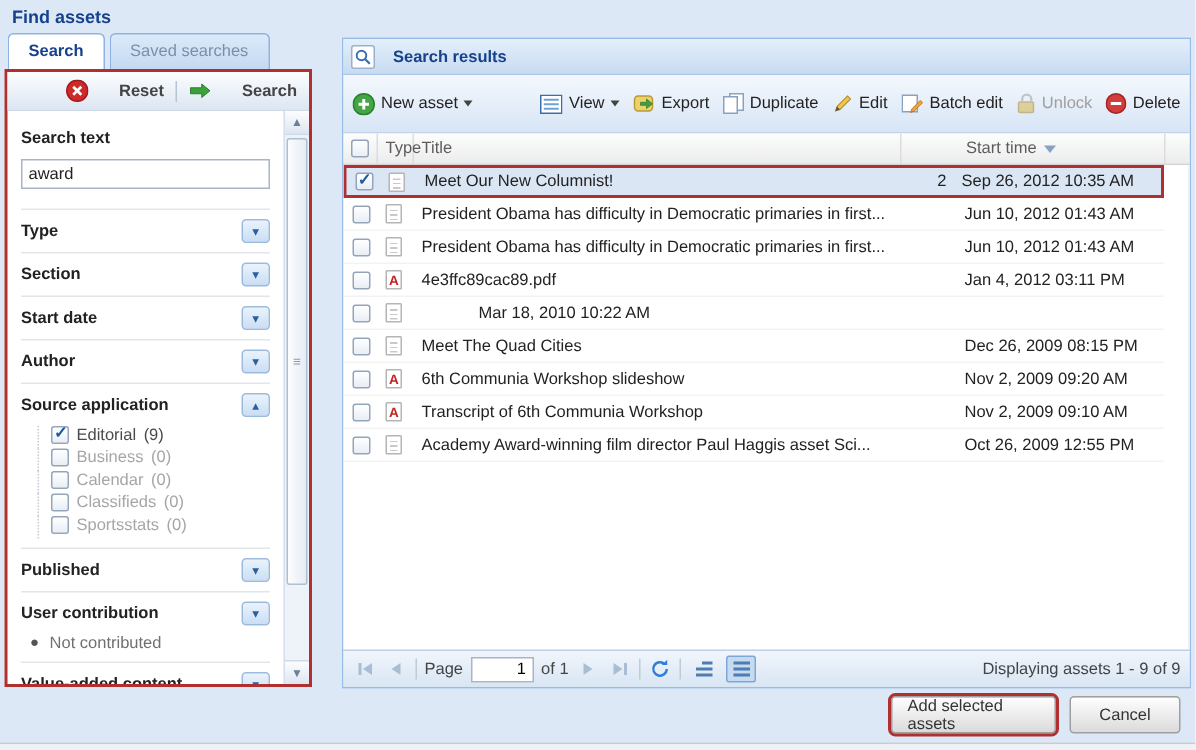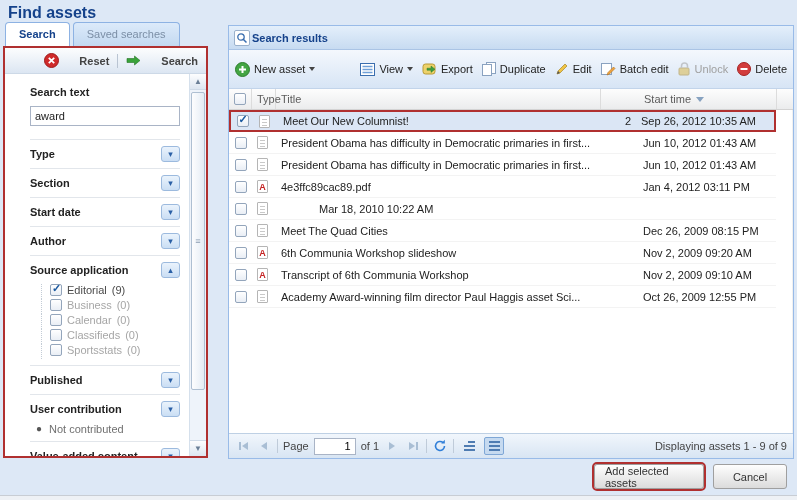--- a/index.html
+++ b/index.html
@@ -1,37 +1,37 @@
 <!DOCTYPE html>
 <html><head>
 <meta charset="utf-8">
 <style>
   * { margin:0; padding:0; box-sizing:border-box; }
   html,body { width:797px; height:500px; }
   body {
     position:relative; background:#dde8f6; overflow:hidden;
     font-family:"Liberation Sans", sans-serif; font-size:11px; color:#222;
   }
-  .app-title { position:absolute; left:8px; top:4px; font-size:16px; font-weight:bold; color:#15428b; }
+  .app-title { position:absolute; left:8px; top:4px; font-size:12px; font-weight:bold; color:#15428b; }
 
   
   .tabs { position:absolute; left:5px; top:22px; display:flex; gap:3px; height:24px; }
   .tab { padding:5px 13px 0; border:1px solid #8db2e3; border-bottom:none; border-radius:4px 4px 0 0;
          background:linear-gradient(#dceafa,#c3d9f1); color:#7c8fa6; cursor:pointer; }
   .tab.active { background:#fff; color:#15428b; font-weight:bold; }
 
   
   .search-panel { position:absolute; left:3px; top:46px; width:205px; height:412px;
     border:2px solid #b03030; background:#fff; display:flex; flex-direction:column; }
   .sp-toolbar { height:26px; flex:none; display:flex; align-items:center; justify-content:flex-end; gap:8px;
     padding:0 8px; background:linear-gradient(#fcfdfe,#dce6f2); border-bottom:1px solid #cdd9e7; }
   .tb-btn { display:flex; align-items:center; gap:20px; font-weight:bold; color:#444; cursor:pointer; }
   .tb-sep { width:1px; height:14px; background:#b9c4d2; }
   .sp-body { flex:1; display:flex; min-height:0; }
-  .sp-content { flex:1; padding:6px 9px 0 9px; overflow:hidden;margin-left:16px; }
+  .sp-content { flex:1; padding:6px 9px 0 9px; overflow:hidden; }
   .sp-scroll { width:17px; flex:none; background:#eef3fa; border-left:1px solid #d5e0ec; position:relative; }
   .scroll-btn { height:16px; width:100%; display:flex; align-items:center; justify-content:center;
     color:#6b7f97; font-size:8px; background:linear-gradient(#fdfdfe,#dde6f1); border-bottom:1px solid #cfdae7; cursor:pointer; }
   .scroll-btn.down { position:absolute; bottom:0; border-top:1px solid #cfdae7; border-bottom:none; }
   .scroll-thumb { position:absolute; top:18px; left:1px; right:1px; height:298px;
     background:linear-gradient(90deg,#fdfdfe,#e4ecf5); border:1px solid #aebfd2; border-radius:2px; cursor:grab; }
   .scroll-grip { position:absolute; top:50%; left:50%; transform:translate(-50%,-50%); color:#8a9cb2; font-size:9px; }
 
   .search-label { font-weight:bold; margin:6px 0 8px; }
   .search-input { width:100%; height:20px; border:1px solid #a9b4c6; padding:2px 4px;
@@ -50,21 +50,21 @@
     border-radius:2px; position:relative; flex:none; cursor:pointer; }
   .cb.checked::after { content:"\2713"; position:absolute; left:1px; top:-3px; color:#1c5aa0; font-weight:bold; font-size:11px; }
   .opt-label, .opt-count { color:#a6a6a6; }
   .opt.enabled .opt-label, .opt.enabled .opt-count { color:#4a4a4a; }
   .sec-note { margin:6px 0 0 6px; color:#707070; display:flex; gap:7px; align-items:flex-start; }
   .sec-note .dot { color:#555; font-size:10px; }
 
   
   .results-panel { position:absolute; left:228px; top:25px; width:566px; height:434px;
     border:1px solid #99bbe8; background:#fff; display:flex; flex-direction:column; }
-  .rp-header { height:24px; flex:none; display:flex; align-items:center; gap:2px; padding:0 5px;
+  .rp-header { height:24px; flex:none; display:flex; align-items:center; gap:12px; padding:0 5px;
     background:linear-gradient(#e4effb,#c7dbf1); border-bottom:1px solid #aac4e5; color:#15428b; font-weight:bold; }
   .mag-box { width:16px; height:16px; background:#fff; border:1px solid #9ab1cc; border-radius:2px;
     display:flex; align-items:center; justify-content:center; }
   .rp-toolbar { height:39px; flex:none; display:flex; align-items:center; gap:9px; padding:12px 6px;
     background:linear-gradient(#f4f8fd,#d7e5f5); border-bottom:1px solid #c2d4ea; }
   .rtb-btn { display:flex; align-items:center; gap:4px; color:#222; cursor:pointer; white-space:nowrap; }
   .rtb-btn.disabled { color:#a0a0a0; cursor:default; }
   .rtb-spacer { flex:1; }
   .caret { width:0; height:0; border-left:3px solid transparent; border-right:3px solid transparent; border-top:4px solid #444; }
 

